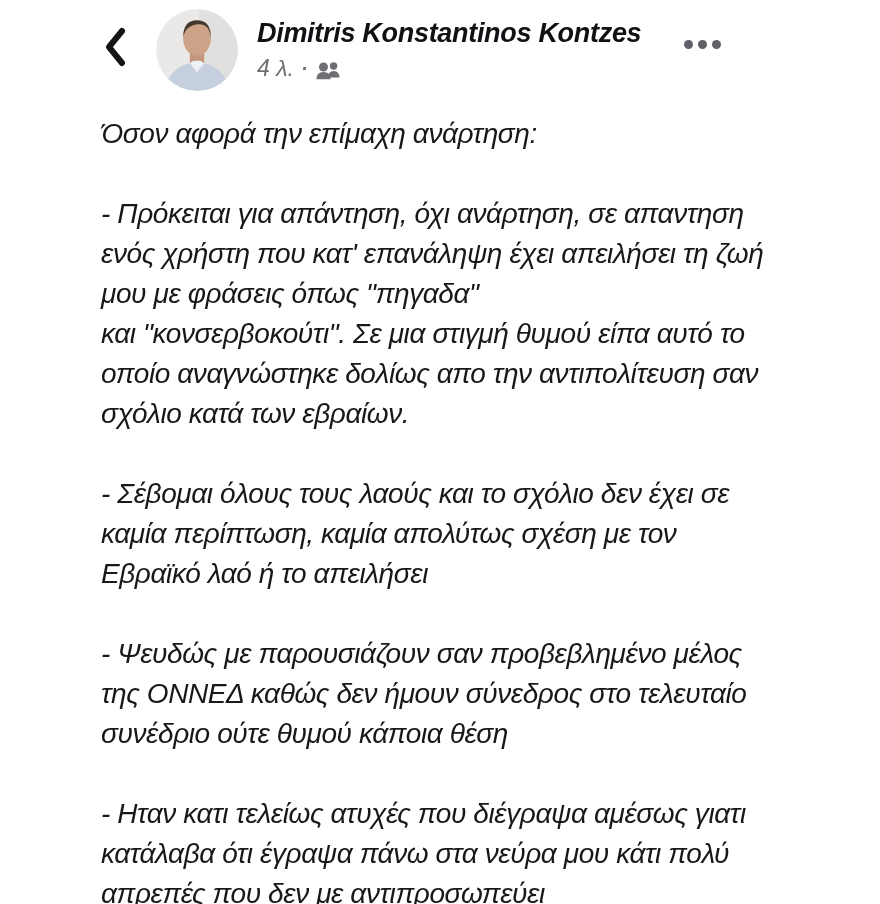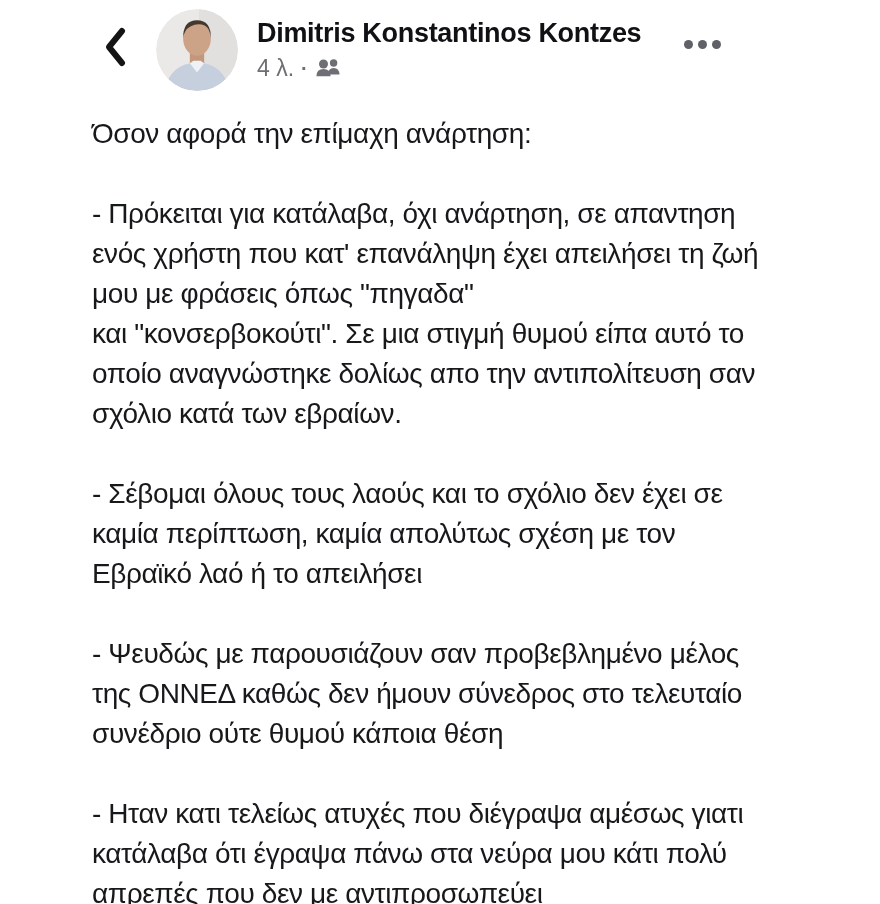--- a/index.html
+++ b/index.html
@@ -4,21 +4,21 @@
 <style>
   html, body {
     margin: 0;
     padding: 0;
     width: 880px;
     height: 904px;
     background: #ffffff;
     overflow: hidden;
     font-family: "Liberation Sans", sans-serif;
   }
-  .screen { position: relative; width: 756px; height: 904px; background: #fff; }
+  .screen { position: relative; width: 756px; height: 904px; background: #fff; font-style: italic; }
 
   
   .header { position: relative; height: 102px; background: #fff; }
 
   .back-button {
     position: absolute; left: 98px; top: 24px;
     width: 34px; height: 48px;
     background: none; border: none; padding: 0; cursor: pointer;
     display: flex; align-items: center; justify-content: center;
   }
@@ -29,39 +29,39 @@
     overflow: hidden; cursor: pointer;
   }
   .avatar svg { display: block; width: 100%; height: 100%; }
 
   .id-block { position: absolute; left: 257px; top: 18px; }
   .author-name {
     font-size: 27px; font-weight: 700; color: #101114;
     letter-spacing: -0.3px; line-height: 30px; cursor: pointer;
   }
   .meta-row {
-    margin-top: 7px; display: flex; align-items: flex-start; gap: 7px;
+    margin-top: 7px; display: flex; align-items: flex-end; gap: 7px;
     font-size: 23px; color: #6d6f74; line-height: 26px;
   }
   .meta-row .sep { font-weight: 700; font-size: 20px; }
   .audience-icon { display: inline-flex; margin-top: 2px; }
 
   .more-button {
     position: absolute; right: 33px; top: 34px;
     background: none; border: none; padding: 6px 2px; cursor: pointer;
     display: flex; gap: 5px; align-items: center;
   }
   .more-button .dot {
     width: 9px; height: 9px; border-radius: 50%; background: #5f6166;
   }
 
   
   .post-body { padding: 12px 10px 0 85px; }
   .post-paragraph {
-    margin: 0 0 40px 7px;
+    margin: 0 0 40px 16px;
     font-size: 28px;
     line-height: 40px;
     letter-spacing: -0.4px;
     color: #17181a;
     white-space: pre;
   }
 </style>
 </head>
 <body>
 
@@ -117,21 +117,21 @@
         <span class="dot"></span>
           <span class="dot"></span>
           <span class="dot"></span>
       </span>
     </button>
 
   </header>
 
   <main class="post-body">
     <p class="post-paragraph">Όσον αφορά την επίμαχη ανάρτηση:</p>
-    <p class="post-paragraph">- Πρόκειται για κατάλαβα, όχι ανάρτηση, σε απαντηση
+    <p class="post-paragraph">- Πρόκειται για απάντηση, όχι ανάρτηση, σε απαντηση
 ενός χρήστη που κατ' επανάληψη έχει απειλήσει τη ζωή
 μου με φράσεις όπως "πηγαδα"
 και "κονσερβοκούτι". Σε μια στιγμή θυμού είπα αυτό το
 οποίο αναγνώστηκε δολίως απο την αντιπολίτευση σαν
 σχόλιο κατά των εβραίων.</p>
     <p class="post-paragraph">- Σέβομαι όλους τους λαούς και το σχόλιο δεν έχει σε
 καμία περίπτωση, καμία απολύτως σχέση με τον
 Εβραϊκό λαό ή το απειλήσει</p>
     <p class="post-paragraph">- Ψευδώς με παρουσιάζουν σαν προβεβλημένο μέλος
 της ΟΝΝΕΔ καθώς δεν ήμουν σύνεδρος στο τελευταίο

